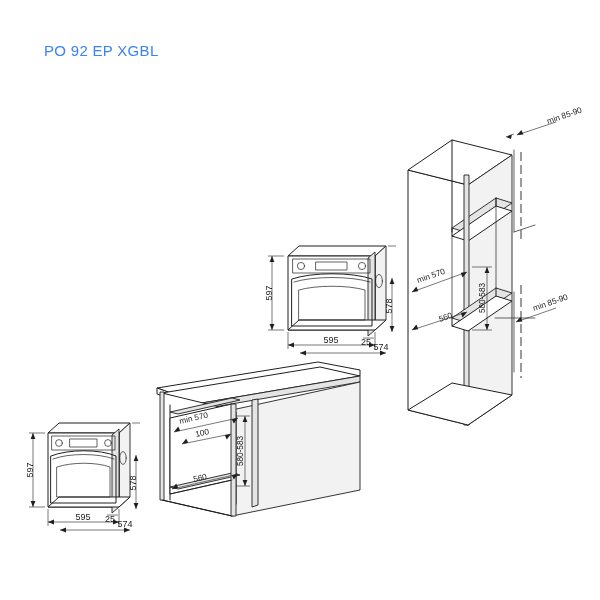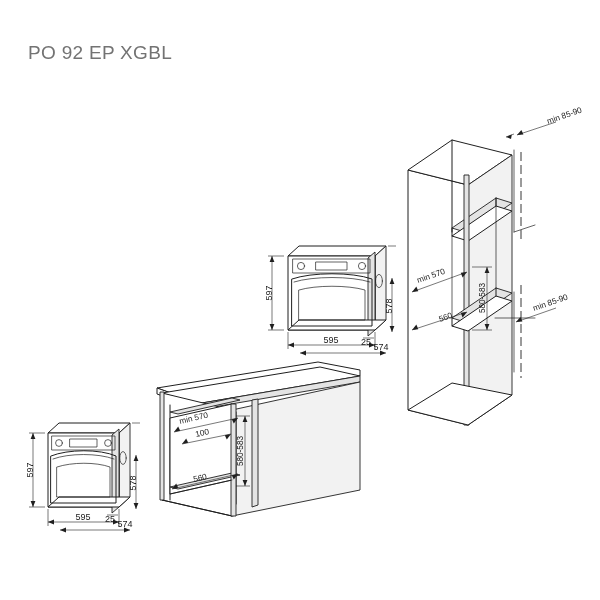--- a/index.html
+++ b/index.html
@@ -14,25 +14,25 @@
     font-family: "Liberation Sans", sans-serif;
   }
   #sheet {
     position: relative;
     width: 600px;
     height: 600px;
     background: #ffffff;
   }
   #title {
     position: absolute;
-    left: 28px;
+    left: 44px;
     top: 42px;
-    font-size: 19px;
+    font-size: 15px;
     font-family: "Liberation Sans", sans-serif;
-    color: #737373;
+    color: #3b82f6;
     letter-spacing: 0.3px;
     white-space: nowrap;
   }
   svg#drawing {
     position: absolute;
     left: 0;
     top: 0;
     width: 600px;
     height: 600px;
   }

